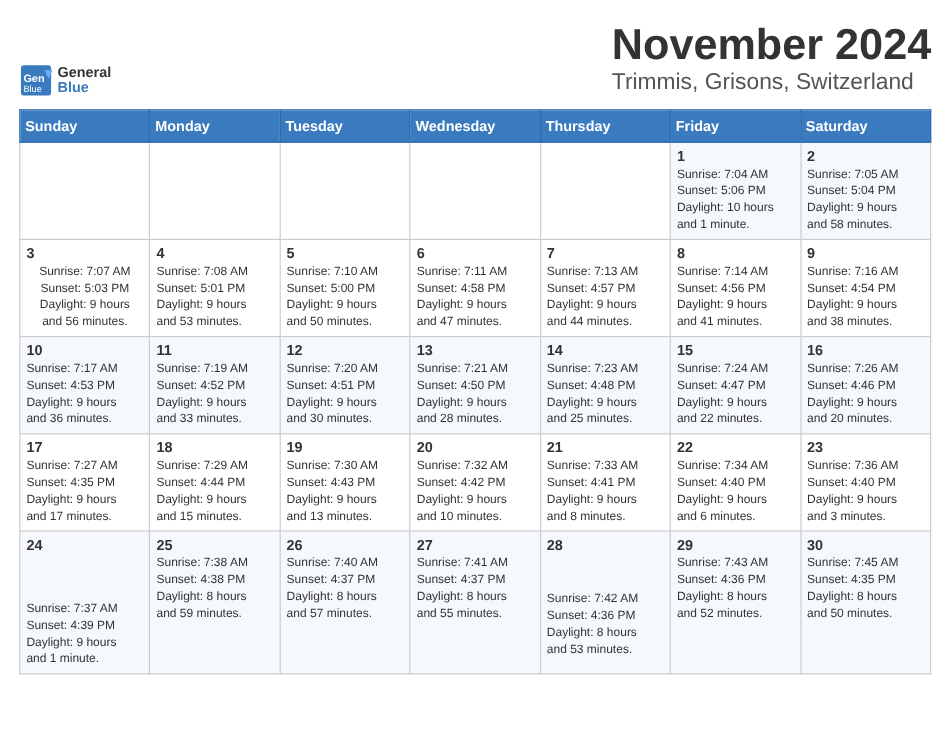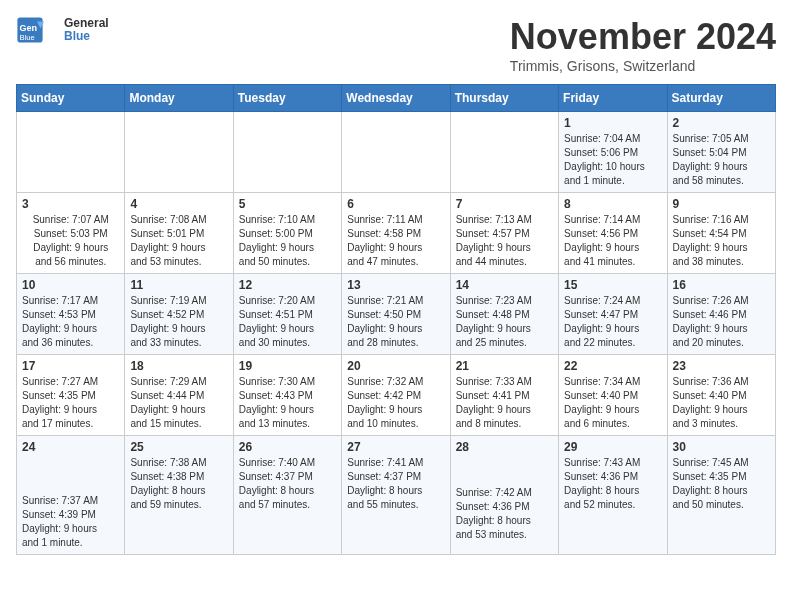--- a/index.html
+++ b/index.html
@@ -12,42 +12,43 @@
     }
     .header {
       display: flex;
       justify-content: space-between;
       align-items: flex-start;
       margin-bottom: 10px;
     }
     .logo {
       display: flex;
       align-items: center;
-      gap: 20px;
+      gap: 4px;
+      margin-top: 37px;
     }
     .logo-text {
       font-size: 12px;
       font-weight: bold;
       color: #333;
       line-height: 1.1;
     }
     .logo-icon {
       width: 28px;
       height: 28px;
     }
     .title-block {
       text-align: left;
     }
     .month-title {
       font-size: 36px;
       font-weight: bold;
       color: #333;
     }
     .location {
-      font-size: 14px;
+      font-size: 19px;
       color: #555;
     }
     table {
       width: 100%;
       border-collapse: collapse;
       table-layout: fixed;
     }
     thead tr th {
       background: #3a7abf;
       color: #fff;

